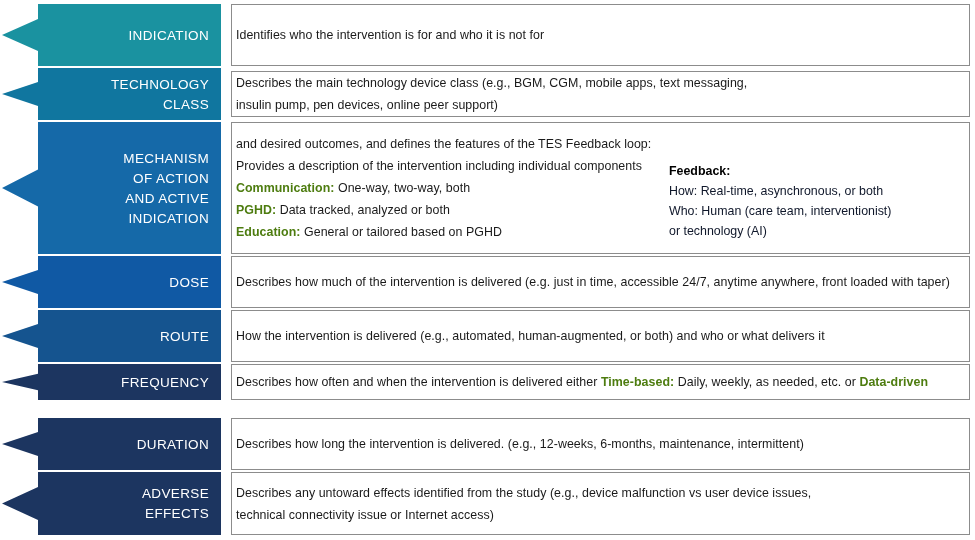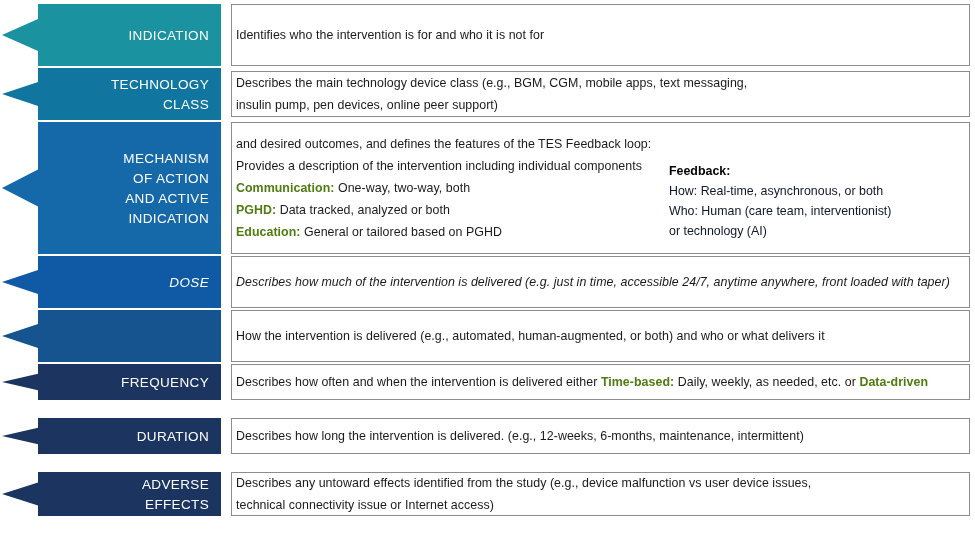--- a/index.html
+++ b/index.html
@@ -109,25 +109,25 @@
   .side-line {
     font-size: 12.4px;
     line-height: 20px;
     color: #0f172a;
   }
 
   
   .r0 { top: 4px;   height: 62px;  }
   .r1 { top: 68px;  height: 52px; align-items: center;  }
   .r2 { top: 122px; height: 132px; }
-  .r3 { top: 256px; height: 52px; font-style: italic;  }
+  .r3 { top: 256px; height: 52px;  }
   .r4 { top: 310px; height: 52px;  }
   .r5 { top: 364px; height: 36px;  }
-  .r6 { top: 418px; height: 36px;  }
-  .r7 { top: 472px; height: 44px;  }
+  .r6 { top: 418px; height: 52px;  }
+  .r7 { top: 472px; height: 63px;  }
 
   
   .r2 .chev {
     clip-path: polygon(
         38px 0%,
         100% 0%,
         100% 100%,
         38px 100%,
         38px 64%,
         2px 50%,
@@ -226,20 +226,23 @@
         <div class="panel-col-main">
           <div class="ptext">Describes how much of the intervention is delivered (e.g. just in time, accessible 24/7, anytime anywhere, front loaded with taper)</div>
         </div>
       </div>
     </div>
   </div>
 
   <div class="row r4">
     <div class="chev-wrap">
       <div class="chev" style="background:#15548f"></div>
+      <div class="chev-label">
+        <span>ROUTE</span>
+      </div>
     </div>
     <div class="panel">
       <div class="panel-inner">
         <div class="panel-col-main">
           <div class="ptext">How the intervention is delivered (e.g., automated, human-augmented, or both) and who or what delivers it</div>
         </div>
       </div>
     </div>
   </div>
 

